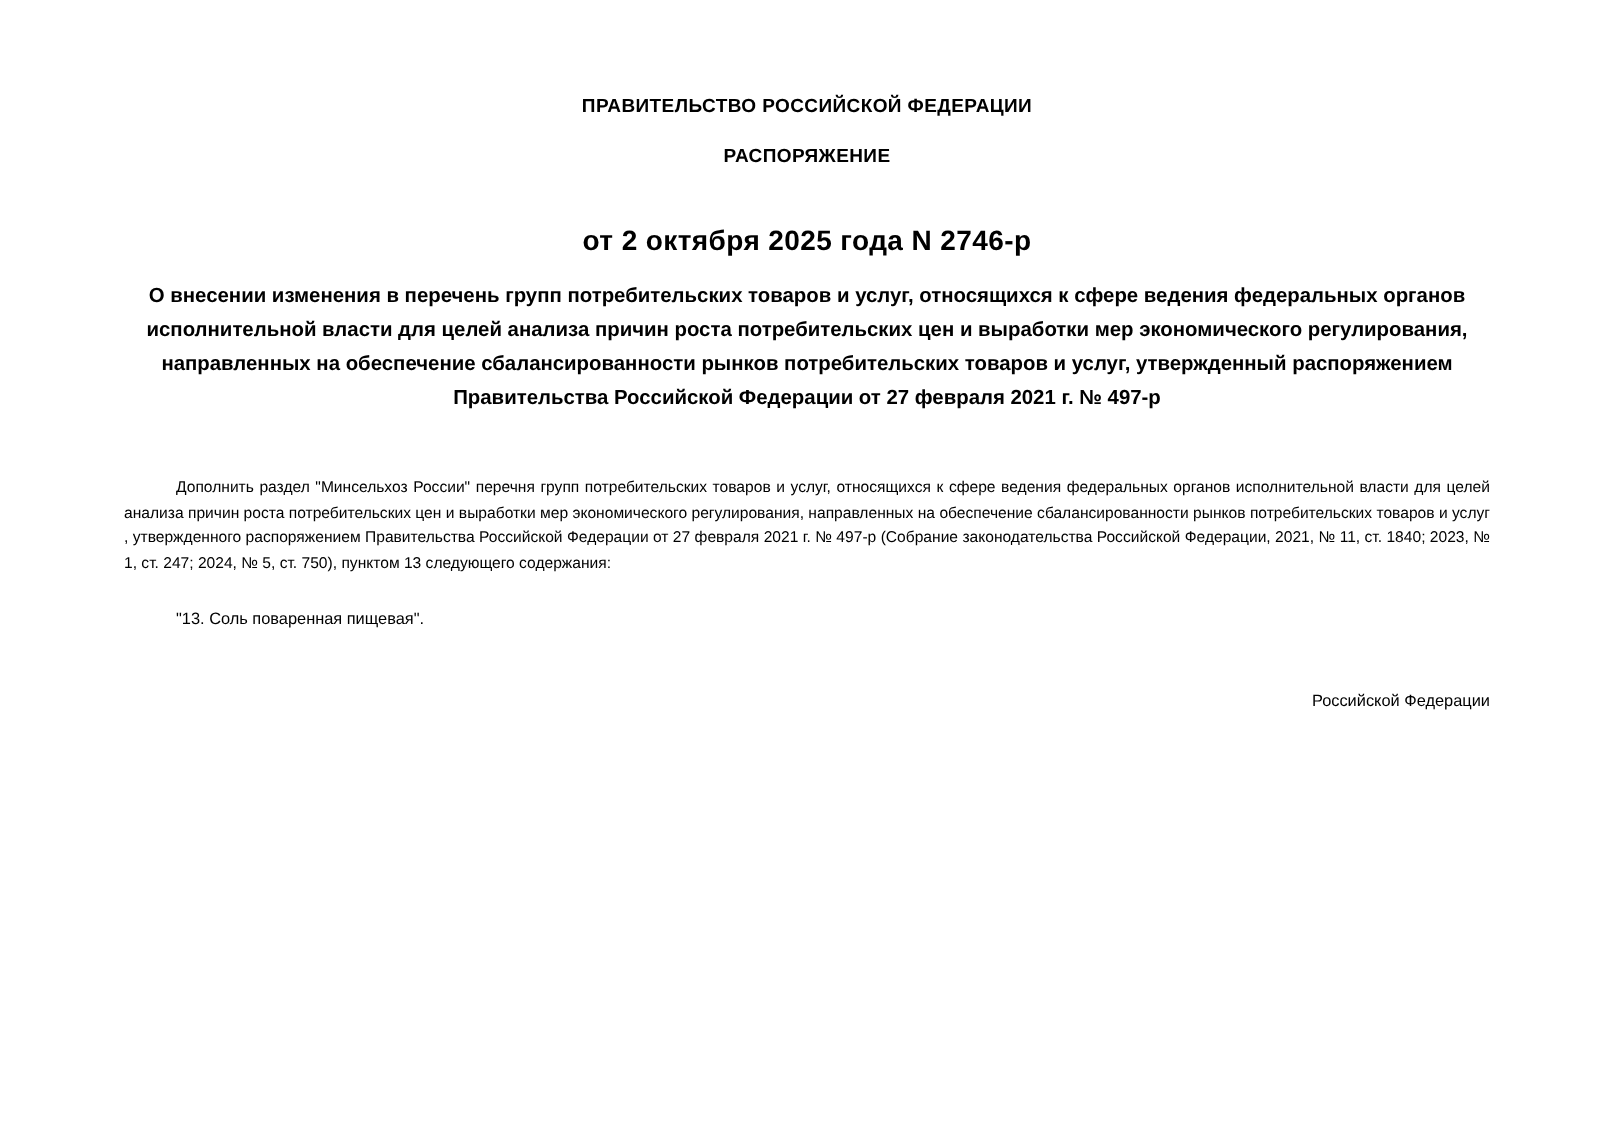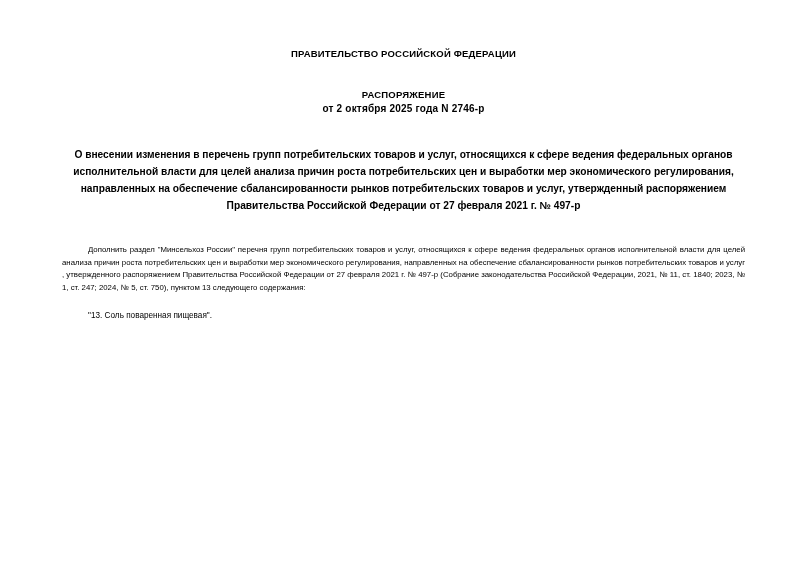--- a/index.html
+++ b/index.html
@@ -26,28 +26,28 @@
     text-align: center;
     font-weight: bold;
     font-size: 9.5px;
     letter-spacing: 0.2px;
     margin: 0;
   }
   .doc-header.line1 {
     margin-top: 8px;
   }
   .doc-header.line2 {
-    margin-top: 30px;
+    margin-top: 14px;
   }
   .doc-header.line3 {
-    margin-top: 3px;
-    font-size: 10px;
+    margin-top: 28px;
+    font-size: 14px;
   }
   .doc-title {
-    margin-top: 32px;
+    margin-top: 12px;
     text-align: center;
     font-weight: bold;
     font-size: 10.2px;
     line-height: 17px;
   }
   .doc-body {
     margin-top: 30px;
     font-size: 7.8px;
     line-height: 12.6px;
     text-align: justify;
@@ -86,15 +86,16 @@
 
   <div class="doc-title">О внесении изменения в перечень групп потребительских товаров и услуг, относящихся к сфере ведения федеральных органов исполнительной власти для целей анализа причин роста потребительских цен и выработки мер экономического регулирования, направленных на обеспечение сбалансированности рынков потребительских товаров и услуг, утвержденный распоряжением Правительства Российской Федерации от 27 февраля 2021 г. № 497-р</div>
 
   <div class="doc-body">
     <p class="indent">Дополнить раздел "Минсельхоз России" перечня групп потребительских товаров и услуг, относящихся к сфере ведения федеральных органов исполнительной власти для целей анализа причин роста потребительских цен и выработки мер экономического регулирования, направленных на обеспечение сбалансированности рынков потребительских товаров и услуг , утвержденного распоряжением Правительства Российской Федерации от 27 февраля 2021 г. № 497-р (Собрание законодательства Российской Федерации, 2021, № 11, ст. 1840; 2023, № 1, ст. 247; 2024, № 5, ст. 750), пунктом 13 следующего содержания:</p>
   </div>
 
   <div class="doc-item">"13. Соль поваренная пищевая".</div>
 
   <div class="signature">
+    <div>Российской Федерации</div>
   </div>
 
 </div>
 
 </body></html>

